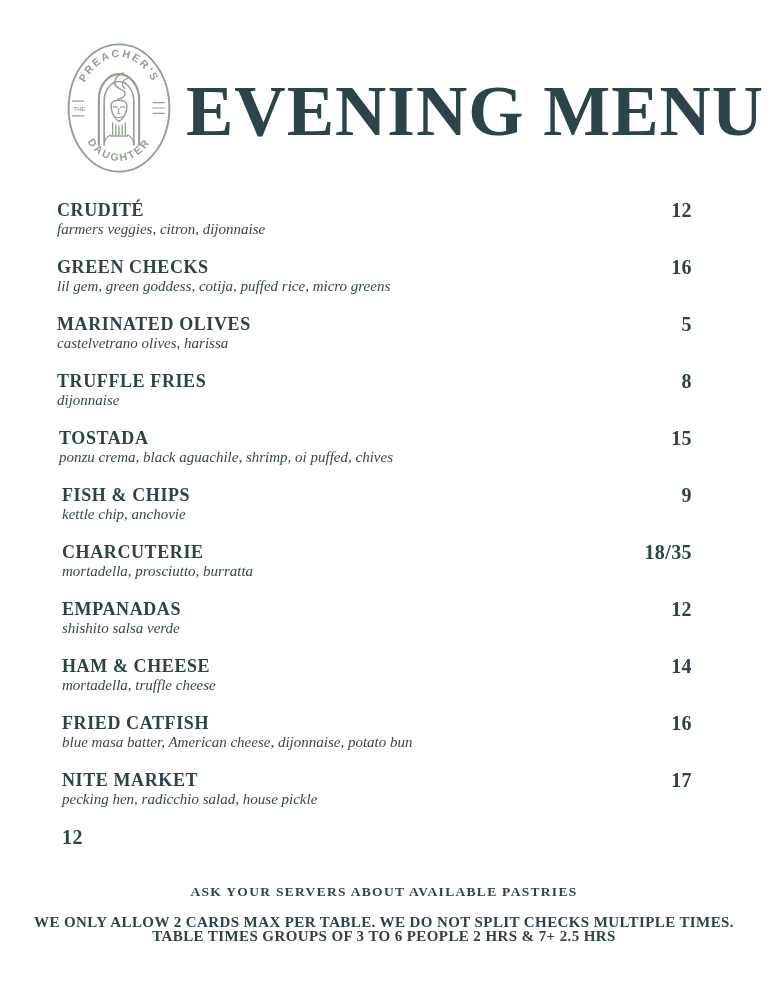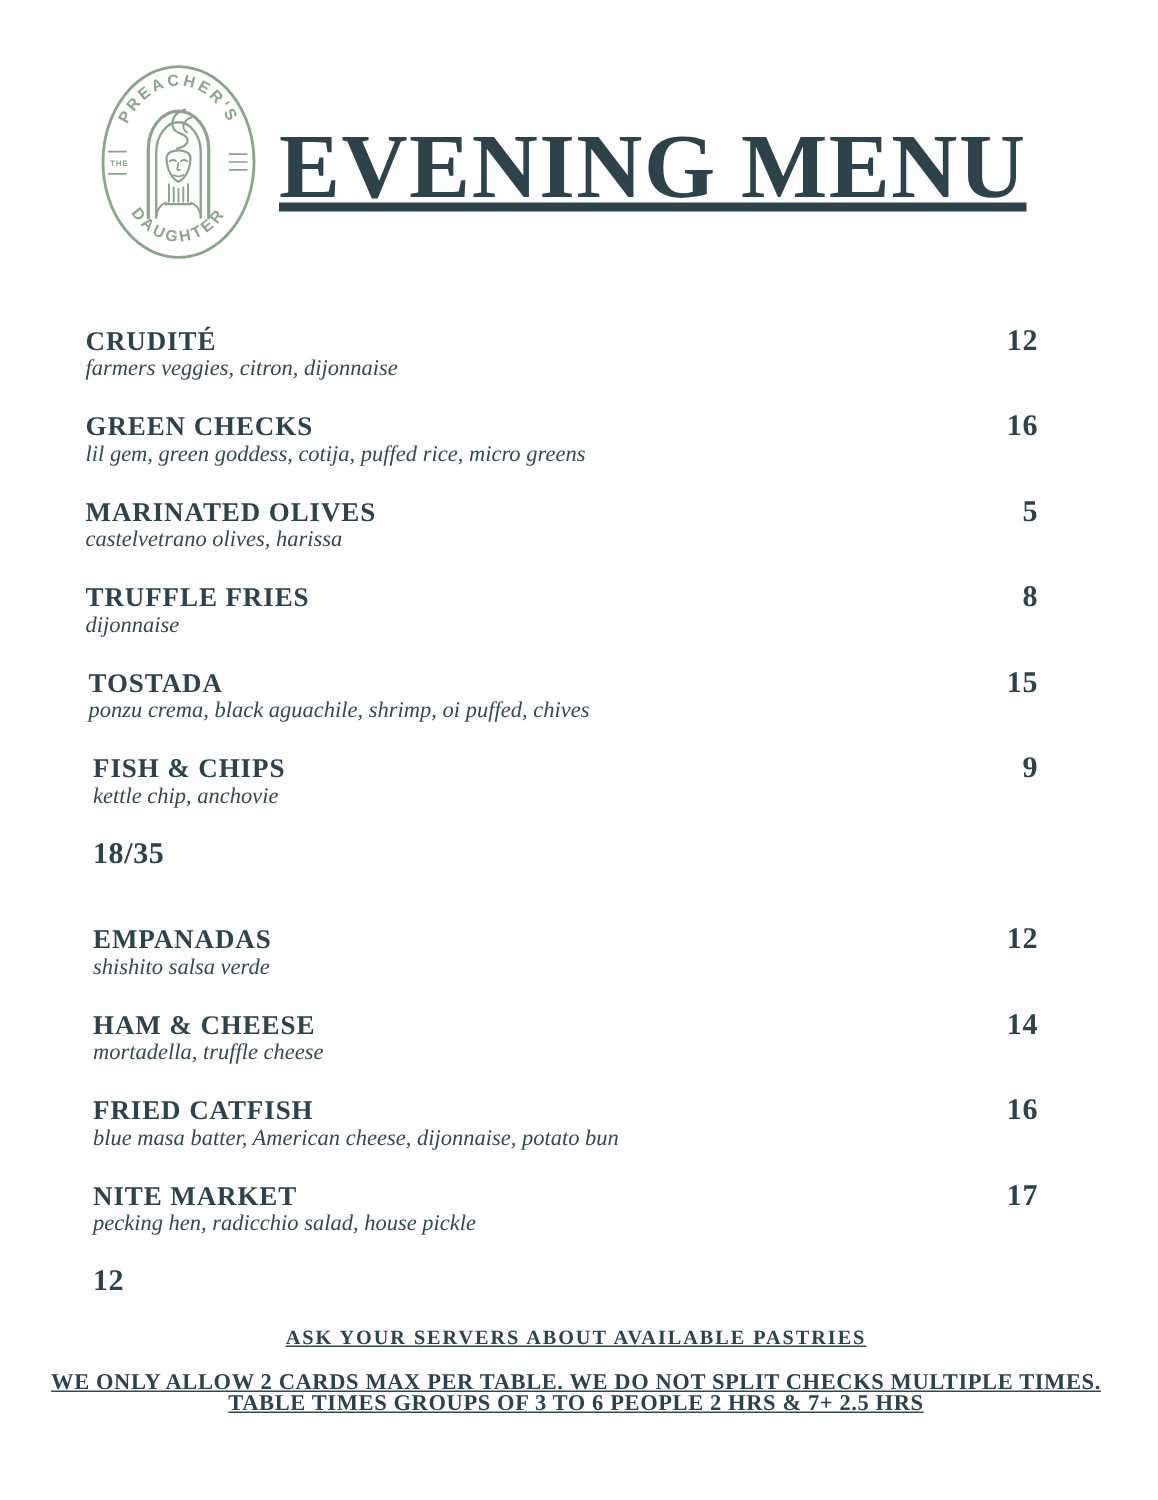--- a/index.html
+++ b/index.html
@@ -19,33 +19,32 @@
   }
   .page{position:relative;width:772px;height:1000px;background:var(--bg);}
 
   
   .header{
     position:absolute;top:42px;left:66px;right:40px;
     display:flex;align-items:center;gap:14px;
   }
   .logo{flex:0 0 auto;width:106px;height:132px;}
   .page-title{
-    font-size:61px;
+    font-size:71px;
     font-weight:700;
     letter-spacing:1px;
     color:var(--title);
     white-space:nowrap;
     line-height:1;
     margin-top:6px;
-    text-decoration:underline;
   }
 
   
   .menu{
-    position:absolute;top:217px;left:57px;right:80px;
+    position:absolute;top:200px;left:57px;right:80px;
   }
   .menu-item{
     display:flex;justify-content:space-between;align-items:flex-start;
     min-height:38px;
     margin-bottom:19px;
   }
   
   .menu-item:nth-child(5){padding-left:2px;}
   .menu-item:nth-child(n+6){padding-left:5px;}
   .item-text{max-width:560px;}
@@ -58,21 +57,21 @@
     color:var(--text);
   }
   .item-price{
     font-size:20px;font-weight:700;line-height:20px;
     color:var(--title);letter-spacing:.4px;
     white-space:nowrap;
   }
 
   
   .footer{
-    position:absolute;top:884px;left:0;right:4px;text-align:center;text-decoration:underline;
+    position:absolute;top:884px;left:0;right:4px;text-align:center;
   }
   .pastries-note{
     font-size:13.5px;font-weight:700;letter-spacing:1.3px;
     color:var(--title);line-height:16px;
   }
   .policy{
     margin-top:15px;
     font-size:15px;font-weight:700;letter-spacing:.4px;
     color:var(--title);line-height:14px;
   }
@@ -170,20 +169,24 @@
 
     <div class="menu-item">
       <div class="item-text">
         <div class="item-name">FISH &amp; CHIPS</div>
         <div class="item-desc">kettle chip, anchovie</div>
       </div>
       <div class="item-price">9</div>
     </div>
 
     <div class="menu-item">
+      <div class="item-text">
+        <div class="item-name">CHARCUTERIE</div>
+        <div class="item-desc">mortadella, prosciutto, burratta</div>
+      </div>
       <div class="item-price">18/35</div>
     </div>
 
     <div class="menu-item">
       <div class="item-text">
         <div class="item-name">EMPANADAS</div>
         <div class="item-desc">shishito salsa verde</div>
       </div>
       <div class="item-price">12</div>
     </div>

